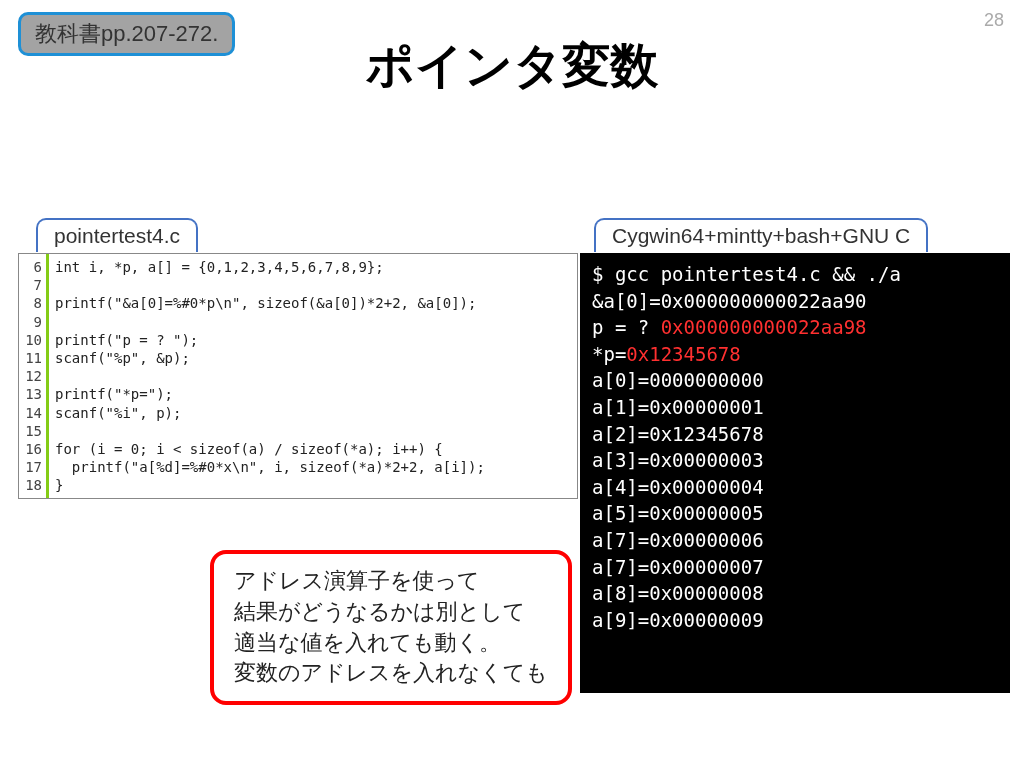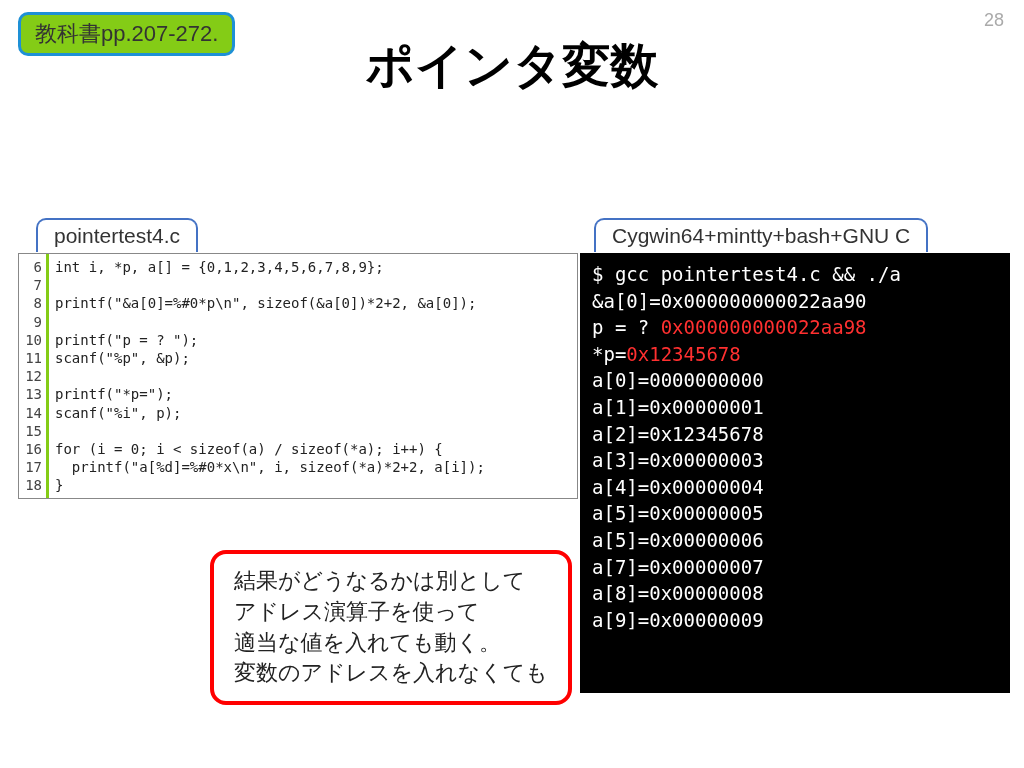--- a/index.html
+++ b/index.html
@@ -1,18 +1,18 @@
 <!DOCTYPE html>
 <html><head>
 <meta charset="utf-8">
 <style>
   * { margin: 0; padding: 0; box-sizing: border-box; }
   body { width: 1024px; height: 768px; background: #fff; font-family: "Meiryo", "Hiragino Kaku Gothic Pro", sans-serif; position: relative; }
   .page-number { position: absolute; top: 10px; right: 20px; color: #aaa; font-size: 18px; }
-  .textbook-ref { position: absolute; top: 12px; left: 18px; border: 3px solid #1e90d6; border-radius: 10px; padding: 4px 14px; font-size: 22px; color: #333; background: #84cc16; }
+  .textbook-ref { position: absolute; top: 12px; left: 18px; border: 3px solid #1e90d6; border-radius: 10px; padding: 4px 14px; font-size: 22px; color: #333; background: #a3a3a3; }
   .title { text-align: center; font-size: 48px; font-weight: bold; margin-top: 34px; color: #000; }
   .tab { position: absolute; border: 2px solid #4472c4; border-bottom: none; border-radius: 10px 10px 0 0; padding: 4px 16px; font-size: 21px; color: #333; background: #fff; z-index: 2; }
   .tab-code { top: 218px; left: 36px; }
   .tab-term { top: 218px; left: 594px; }
   .code-box { position: absolute; top: 253px; left: 18px; width: 560px; border: 1px solid #888; display: flex; font-family: Consolas, monospace; font-size: 14px; line-height: 1.3; }
   .code-gutter { width: 30px; text-align: right; padding: 4px 4px; color: #444; border-right: 3px solid #84cc16; }
   .code-body { flex: 1; padding: 4px 6px; white-space: pre; color: #222; }
   .term-box { position: absolute; top: 253px; left: 580px; width: 430px; height: 440px; background: #000; color: #fff; font-family: Consolas, monospace; font-size: 19px; line-height: 1.4; padding: 8px 12px; }
   .term-box .red { color: #ff3030; }
   .callout { position: absolute; top: 550px; left: 210px; border: 4px solid #ff0000; border-radius: 16px; padding: 12px 20px; font-size: 22px; color: #222; background: #fff; line-height: 1.4; }
@@ -64,24 +64,24 @@
     <div><span>$ gcc pointertest4.c &amp;&amp; ./a</span></div>
     <div><span>&amp;a[0]=0x000000000022aa90</span></div>
     <div><span>p = ? </span><span class="red">0x000000000022aa98</span></div>
     <div><span>*p=</span><span class="red">0x12345678</span></div>
     <div><span>a[0]=0000000000</span></div>
     <div><span>a[1]=0x00000001</span></div>
     <div><span>a[2]=0x12345678</span></div>
     <div><span>a[3]=0x00000003</span></div>
     <div><span>a[4]=0x00000004</span></div>
     <div><span>a[5]=0x00000005</span></div>
-    <div><span>a[5]=0x00000006</span></div>
+    <div><span>a[7]=0x00000006</span></div>
     <div><span>a[7]=0x00000007</span></div>
     <div><span>a[8]=0x00000008</span></div>
     <div><span>a[9]=0x00000009</span></div>
   </div>
 
 <div class="callout">
+  <div>アドレス演算子を使って</div>
   <div>結果がどうなるかは別として</div>
-  <div>アドレス演算子を使って</div>
   <div>適当な値を入れても動く。</div>
   <div>変数のアドレスを入れなくても</div>
 </div>
 
 </body></html>

